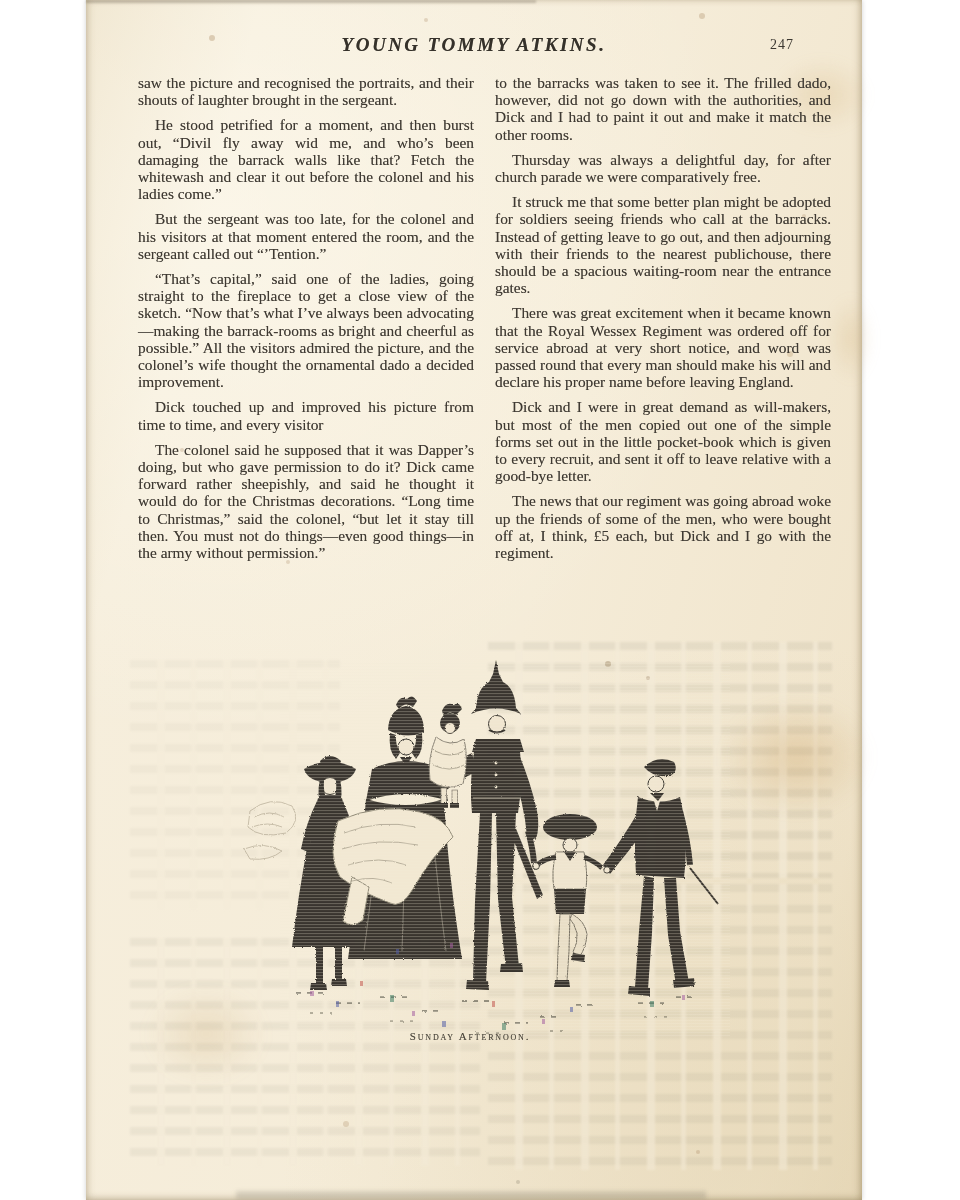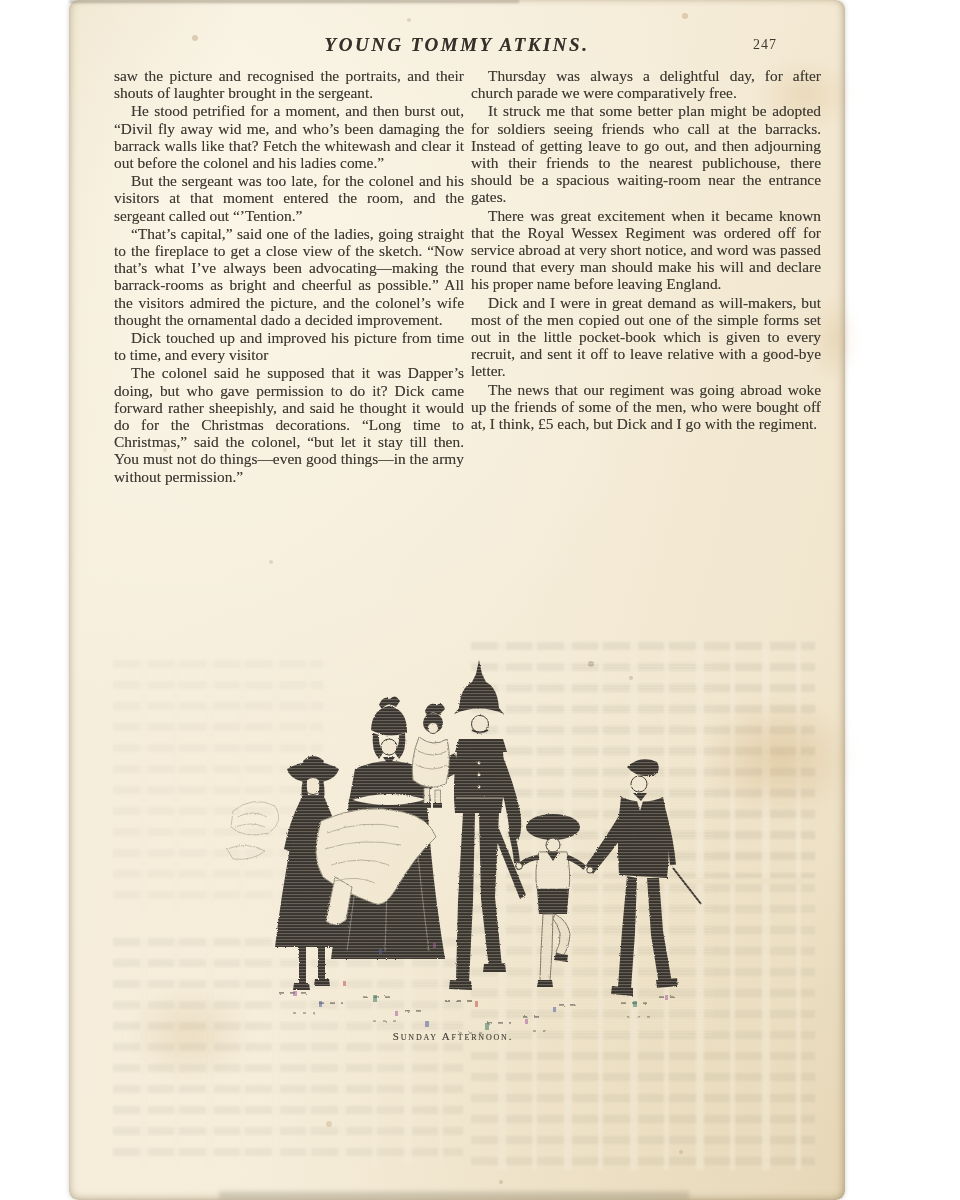--- a/index.html
+++ b/index.html
@@ -1,44 +1,44 @@
 <!DOCTYPE html>
 <html><head>
 <meta charset="utf-8">
 <style>
   html,body{margin:0;padding:0;}
   body{width:960px;height:1200px;background:#ffffff;position:relative;overflow:hidden;
        font-family:"Liberation Serif", serif;}
-  .sheet{position:absolute;left:69px;top:0;width:776px;height:1200px;
+  .sheet{position:absolute;left:86px;top:0;width:776px;height:1200px;
        background:
          radial-gradient(120% 80% at 18% 18%, rgba(255,252,242,.55) 0%, rgba(255,252,242,0) 55%),
          radial-gradient(100% 70% at 85% 95%, rgba(224,208,172,.45) 0%, rgba(224,208,172,0) 60%),
          linear-gradient(105deg,#ece0c6 0%,#f6eedc 16%,#f5ecd8 55%,#f0e4cb 90%,#e8dabb 100%);
        box-shadow: inset -4px 0 8px -3px rgba(120,100,60,.45),
                    inset 4px 0 8px -3px rgba(120,100,60,.30),
                    inset 0 -4px 8px -3px rgba(120,100,60,.25),
-                   0 0 5px rgba(0,0,0,.18); border-radius: 9px;}
+                   0 0 5px rgba(0,0,0,.18);}
   .topedge{position:absolute;left:0;top:0;width:58%;height:3px;
        background:rgba(90,84,70,.28);filter:blur(1px);}
   .botsmudge{position:absolute;left:150px;top:1191px;width:470px;height:8px;
        background:rgba(70,66,58,.16);filter:blur(2px);}
 
   
   .running-head{position:absolute;left:0;top:34px;width:100%;text-align:center;
        font-style:italic;font-weight:bold;font-size:19px;letter-spacing:2.5px;
        color:#35312a;text-shadow:0 0 .5px rgba(53,49,42,.55);}
   .folio{position:absolute;left:684px;top:37px;font-size:14px;color:#3c3831;
        letter-spacing:1px;}
 
   
   .col{position:absolute;top:66px;width:352px;font-size:15.4px;line-height:17.2px;
        text-align:justify;color:#3e3932;text-shadow:0 0 .45px rgba(62,57,50,.5);}
   .col-left{left:44px;}
   .col-right{left:401px;}
-  .col p{margin:1px;}
+  .col p{margin:8px;}
   .col p.indent{text-indent:17px;}
 
   
   .ghost{position:absolute;opacity:.75;filter:blur(1.1px);pointer-events:none;
        background:
         repeating-linear-gradient(90deg, rgba(244,235,216,0) 0 27px, rgba(244,235,216,.85) 27px 35px, rgba(244,235,216,0) 35px 61px, rgba(244,235,216,.8) 61px 66px),
         repeating-linear-gradient(180deg, rgba(104,104,88,.13) 0 8px, rgba(0,0,0,0) 8px 21px);}
   .ghost.g1{left:402px;top:642px;width:344px;height:236px;}
   .ghost.g2{left:402px;top:884px;width:344px;height:286px;opacity:.6;}
   .ghost.g3{left:44px;top:938px;width:350px;height:228px;opacity:.55;}
@@ -100,20 +100,21 @@
   <p>saw the picture and recognised the portraits, and their shouts of laughter brought in the sergeant.</p>
       <p class="indent">He stood petrified for a moment, and then burst out, “Divil fly away wid me, and who’s been damaging the barrack walls like that?  Fetch the whitewash and clear it out before the colonel and his ladies come.”</p>
       <p class="indent">But the sergeant was too late, for the colonel and his visitors at that moment entered the room, and the sergeant called out “’Tention.”</p>
       <p class="indent">“That’s capital,” said one of the ladies, going straight to the fireplace to get a close view of the sketch.  “Now that’s what I’ve always been advocating—making the barrack-rooms as bright and cheerful as possible.”  All the visitors admired the picture, and the colonel’s wife thought the ornamental dado a decided improvement.</p>
       <p class="indent">Dick touched up and improved his picture from time to time, and every visitor</p>
       <p class="indent">The colonel said he supposed that it was Dapper’s doing, but who gave permission to do it?  Dick came forward rather sheepishly, and said he thought it would do for the Christmas decorations.  “Long time to Christmas,” said the colonel, “but let it stay till then.  You must not do things—even good things—in the army without permission.”</p>
     </div>
 
   <div class="col col-right">
 
+  <p>to the barracks was taken to see it.  The frilled dado, however, did not go down with the authorities, and Dick and I had to paint it out and make it match the other rooms.</p>
       <p class="indent">Thursday was always a delightful day, for after church parade we were comparatively free.</p>
       <p class="indent">It struck me that some better plan might be adopted for soldiers seeing friends who call at the barracks.  Instead of getting leave to go out, and then adjourning with their friends to the nearest publichouse, there should be a spacious waiting-room near the entrance gates.</p>
       <p class="indent">There was great excitement when it became known that the Royal Wessex Regiment was ordered off for service abroad at very short notice, and word was passed round that every man should make his will and declare his proper name before leaving England.</p>
       <p class="indent">Dick and I were in great demand as will-makers, but most of the men copied out one of the simple forms set out in the little pocket-book which is given to every recruit, and sent it off to leave relative with a good-bye letter.</p>
       <p class="indent">The news that our regiment was going abroad woke up the friends of some of the men, who were bought off at, I think, £5 each, but Dick and I go with the regiment.</p>
     </div>
 
   <div class="illo">
     <svg viewBox="0 0 500 390" width="500" height="392">
       <defs>

